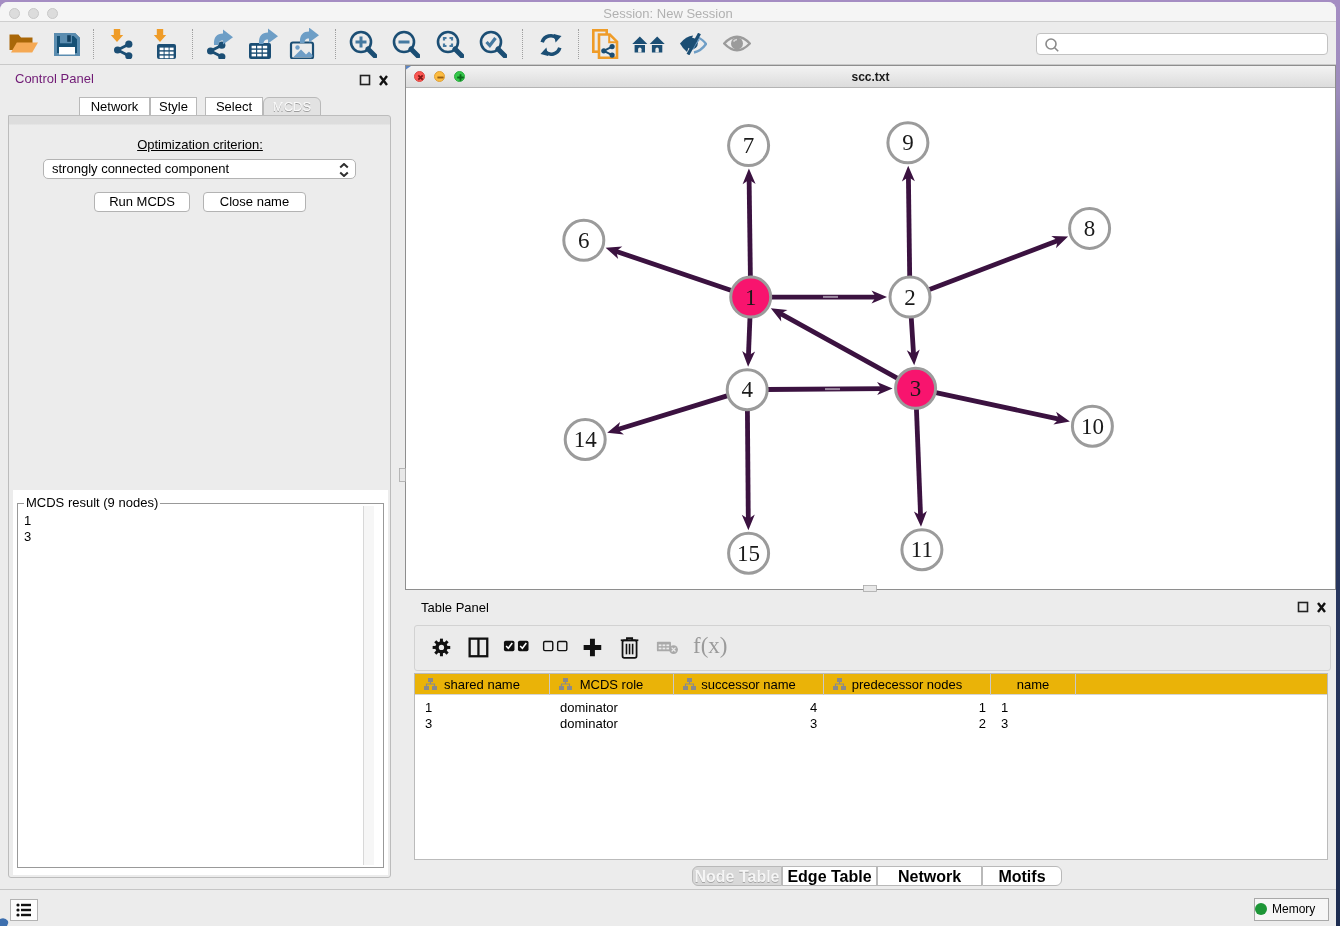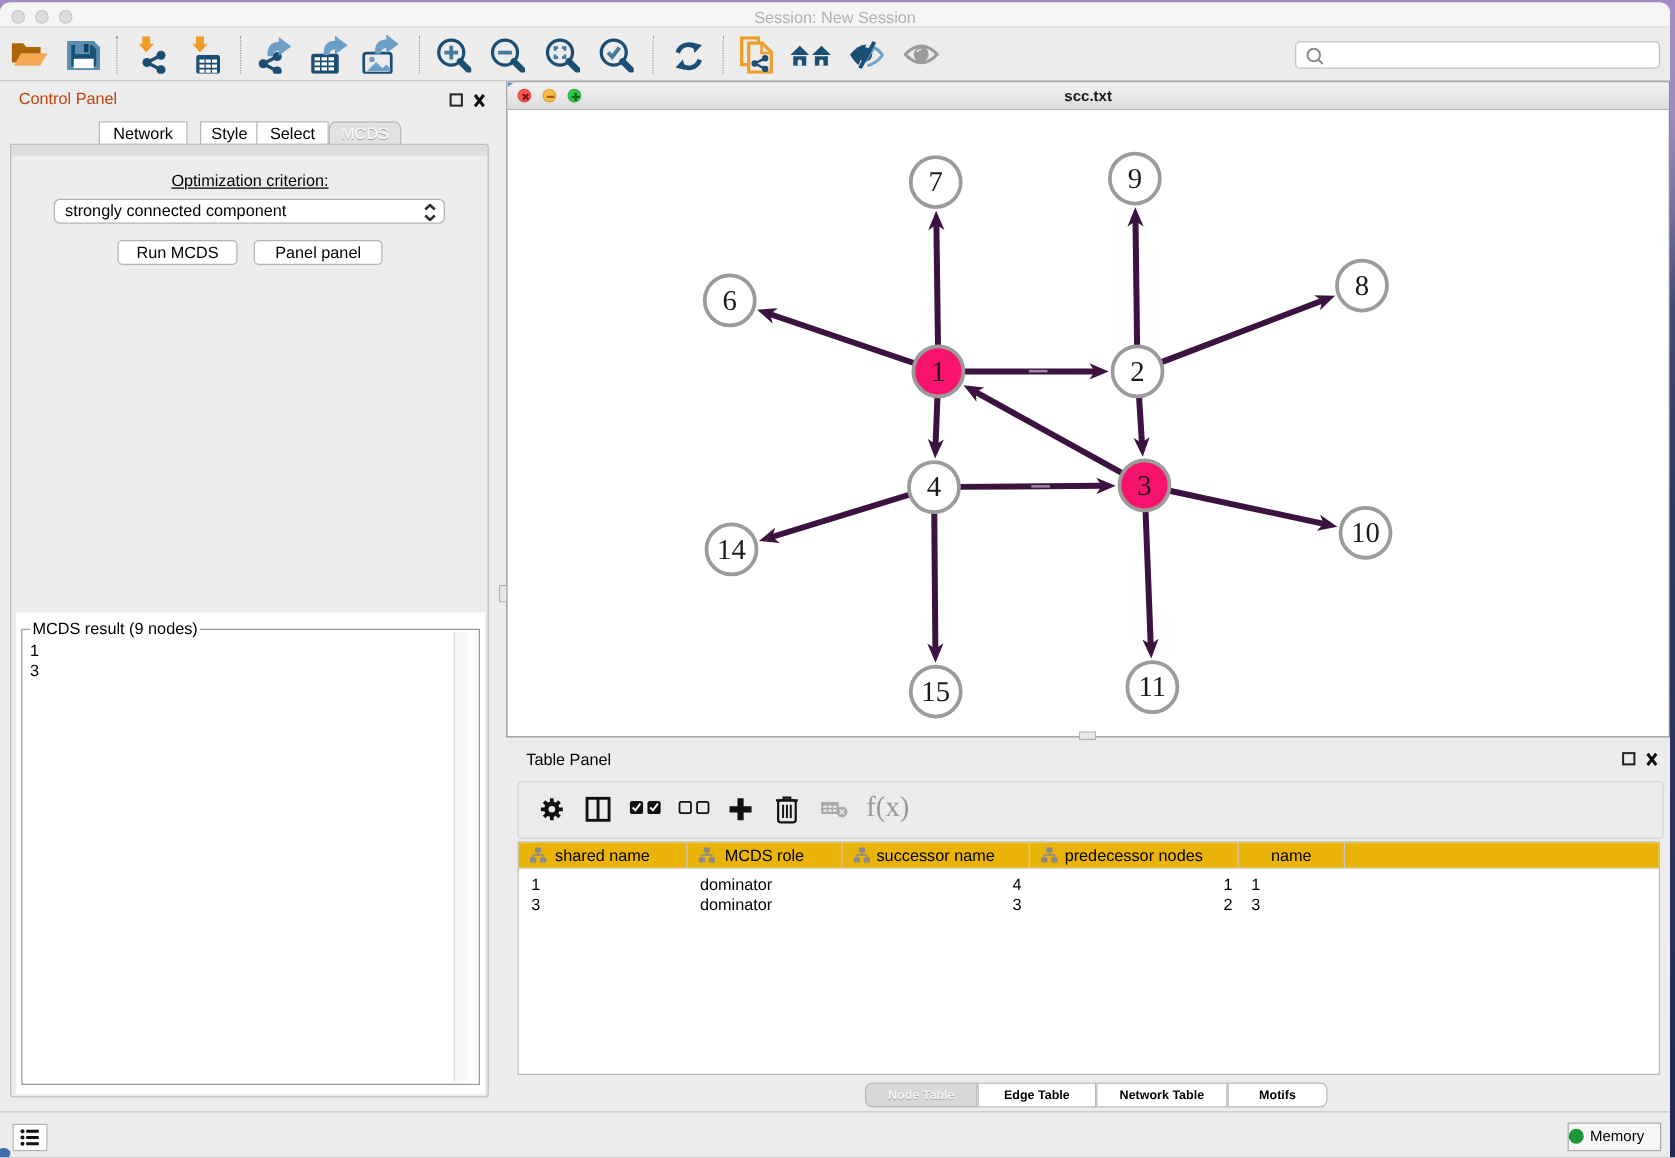--- a/index.html
+++ b/index.html
@@ -15,21 +15,21 @@
 .tl { position:absolute; top:6px; width:11px; height:11px; border-radius:50%;
   background:#dcdcdc; border:1px solid #c9c9c9; }
 #wtitle { position:absolute; top:4px; width:100%; text-align:center; font-size:13px; color:#b1b1b1; }
 
 #toolbar { left:0; top:23px; width:1336px; height:42px; background:#ececec; border-bottom:1px solid #c9c9c9; }
 .sep { position:absolute; top:6px; height:30px; width:0;
   border-left:1px dotted #9f9f9f; }
 #search { position:absolute; left:1036px; top:10px; width:292px; height:22px; background:#fff;
   border:1px solid #c2c2c2; border-radius:4px; }
 
-#cp-title { left:15px; top:71px; font-size:13px; color:#c2410c; }
+#cp-title { left:15px; top:71px; font-size:13px; color:#701a75; }
 #cp-tabs { left:0; top:97px; width:392px; height:19px; }
 .tab { position:absolute; top:0; height:19px; background:#fff; border:1px solid #b9b9b9;
   font-size:13px; text-align:center; line-height:18px; color:#000; }
 #tab-mcds { background:#e2e2e2; color:#fbfbfb; text-shadow:0 1px 0 #9d9d9d;
   border-radius:6px 6px 0 0; height:21px; }
 #cp-box { left:8px; top:115px; width:383px; height:763px; background:linear-gradient(180deg,#dddddd 0,#dddddd 8px,#ececec 9px);
   border:1px solid #bcbcbc; border-radius:0 3px 3px 3px; }
 #opt-label { left:0px; top:137px; width:400px; text-align:center; font-size:13px; color:#000;text-decoration:underline; }
 #opt-select { left:43px; top:159px; width:313px; height:20px; background:#fff;
   border:1px solid #b3b3b3; border-radius:5px; font-size:13px; line-height:18px; padding-left:8px; color:#000; }
@@ -50,21 +50,21 @@
 #tp-title { left:421px; top:600px; font-size:13px; color:#000; }
 #tp-toolbar { left:414px; top:625px; width:917px; height:46px; background:#ebebeb;
   border:1px solid #d2d2d2; border-radius:3px; }
 #tp-table { left:414px; top:673px; width:914px; height:187px; background:#fff; border:1px solid #bbb; }
 #tp-header { position:absolute; left:0; top:0; width:912px; height:21px; background:#eab308; border-bottom:1px solid #d4d4d4; }
 .hcell { position:absolute; top:0; height:21px; border-right:1px solid #c9c9c9;
   font-size:13px; text-align:center; line-height:21px; color:#000; }
 .tcell { position:absolute; font-size:13px; color:#000; }
 
 .btab { position:absolute; top:866px; height:20px; background:#fff; border:1px solid #b9b9b9;
-  font-size:10px; font-weight:bold; text-align:center; line-height:19px; color:#000; }
+  font-size:16px; font-weight:bold; text-align:center; line-height:19px; color:#000; }
 #btab-node { background:#d8d8d8; color:#f5f5f5; text-shadow:0 1px 0 #a5a5a5; border-radius:6px 0 0 6px; }
 #btab-motifs { border-radius:0 6px 6px 0; }
 
 #statusbar { left:0; top:889px; width:1336px; height:37px; background:#ececec; border-top:1px solid #c6c6c6; }
 #listbtn { position:absolute; left:10px; top:9px; width:28px; height:22px; background:#fdfdfd; border:1px solid #b3b3b3; }
 #membtn { position:absolute; left:1254px; top:8px; width:75px; height:23px; background:#f6f6f6; border:1px solid #a9a9a9;
   font-size:12px; text-align:left; line-height:21px; color:#000; }
 </style></head>
 <body>
 <div id="wall" class="abs"></div>
@@ -231,34 +231,34 @@
     </div>
 </div>
 
 <div id="cp-title" class="abs">Control Panel</div>
 <svg class="abs" style="left:359px;top:74px" width="32" height="13" viewBox="0 0 32 13">
     <rect x="1.5" y="1.5" width="9" height="9" fill="none" stroke="#222" stroke-width="1.6"></rect>
     <path d="M21 2 L28 11 M28 2 L21 11" stroke="#111" stroke-width="2.4"></path>
   </svg>
 <div id="cp-tabs" class="abs">
   <div class="tab" style="left:79px;width:71px">Network</div>
-  <div class="tab" style="left:160px;width:47px">Style</div>
+  <div class="tab" style="left:150px;width:47px">Style</div>
   <div class="tab" style="left:205px;width:58px">Select</div>
   <div class="tab" id="tab-mcds" style="left:263px;width:58px">MCDS</div>
 </div>
 <div id="cp-box" class="abs"></div>
 <div id="opt-label" class="abs">Optimization criterion:</div>
 <div id="opt-select" class="abs">strongly connected component
   <svg width="10" height="14" style="position:absolute;right:6px;top:3px" viewBox="0 0 10 14">
       <path d="M1.2 4.6 L5 1 L8.8 4.6" fill="none" stroke="#2e2e2e" stroke-width="2"></path>
       <path d="M1.2 9.4 L5 13 L8.8 9.4" fill="none" stroke="#2e2e2e" stroke-width="2"></path>
     </svg>
 </div>
 <div class="btn abs" style="left:94px;top:192px;width:96px">Run MCDS</div>
-<div class="btn abs" style="left:203px;top:192px;width:103px">Panel panel</div>
+<div class="btn abs" style="left:203px;top:192px;width:103px">Close name</div>
 <div id="white-sub" class="abs"></div>
 <div id="fieldset" class="abs"></div>
 <div id="fs-legend" class="abs">MCDS result (9 nodes)</div>
 <div id="fs-inner" class="abs">1<br>3</div>
 <div id="fs-scroll" class="abs"></div>
 
 <div id="netwin" class="abs">
   <div id="net-titlebar">
       <svg style="position:absolute;left:0;top:0" width="5" height="4" viewBox="0 0 5 4">
         <path d="M0 0 L5 0 L0 3.5 Z" fill="#5b86c6"></path>

